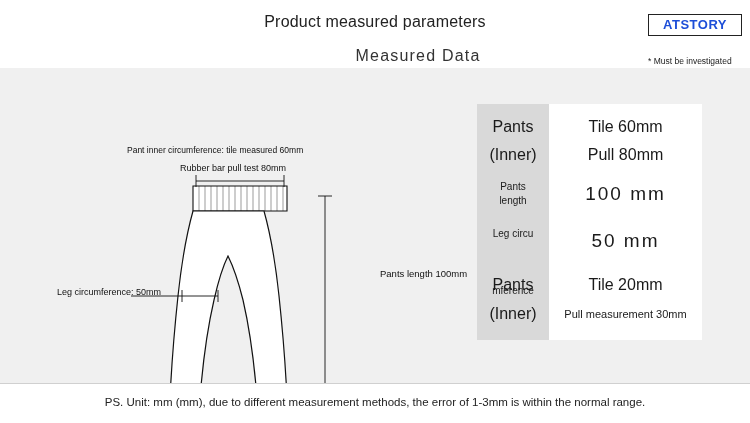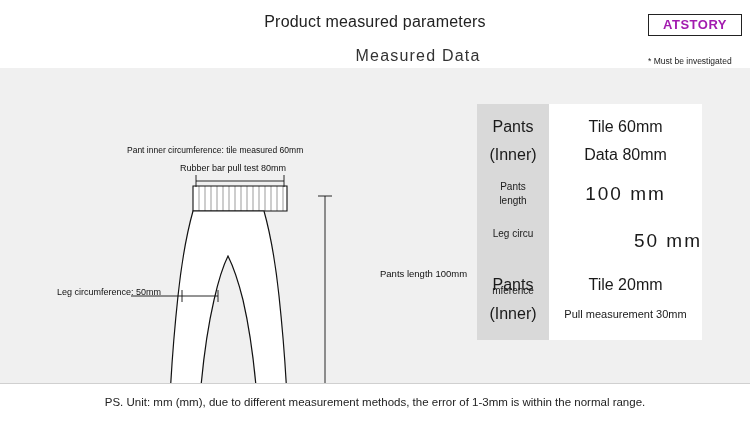--- a/index.html
+++ b/index.html
@@ -55,21 +55,21 @@
   .brand-logo {
     width: 94px;
     height: 22px;
     border: 1px solid #222222;
     box-sizing: border-box;
     text-align: center;
     font-size: 13px;
     font-weight: bold;
     line-height: 20px;
     letter-spacing: 0.5px;
-    color: #a21caf;
+    color: #1d4ed8;
   }
   .brand-note {
     margin-top: 20px;
     font-size: 8.5px;
     line-height: 10px;
     color: #222222;
     text-align: left;
   }
 
   
@@ -126,21 +126,21 @@
   .r1b { top: 41px; }
   .r1b .tcell-l { font-size: 16px; line-height: 20px; }
   .r1b .tcell-r { font-size: 16px; line-height: 20px; }
 
   .r2 { top: 76px; }
   .r2 .tcell-l { font-size: 10px; line-height: 14px; }
   .r2 .tcell-r { font-size: 19px; line-height: 28px; letter-spacing: 2px; }
 
   .r3 { top: 123px; }
   .r3 .tcell-l { font-size: 10px; line-height: 14px; }
-  .r3 .tcell-r { font-size: 19px; line-height: 28px; letter-spacing: 2px; text-align: right; }
+  .r3 .tcell-r { font-size: 19px; line-height: 28px; letter-spacing: 2px; }
 
   .r4 { top: 170px; }
   .r4 .tcell-l { font-size: 16px; line-height: 22px; }
   .r4 .tcell-r { font-size: 16px; line-height: 22px; }
   .r4b { top: 199px; }
   .r4b .tcell-l { font-size: 16px; line-height: 22px; }
   .r4b .tcell-r { font-size: 11px; line-height: 22px; }
 
   
   .lbl {
@@ -295,21 +295,21 @@
     <div class="table">
       <div class="table-left"></div>
       <div class="table-right"></div>
 
       <div class="trow r1">
         <div class="tcell-l">Pants</div>
         <div class="tcell-r">Tile 60mm</div>
       </div>
       <div class="trow r1b">
         <div class="tcell-l">(Inner)</div>
-        <div class="tcell-r">Data 80mm</div>
+        <div class="tcell-r">Pull 80mm</div>
       </div>
 
       <div class="trow r2">
         <div class="tcell-l">Pants</div>
         <div class="tcell-r">100 mm</div>
       </div>
       <div class="trow" style="top:90px;">
         <div class="tcell-l" style="font-size:10px;line-height:14px;">length</div>
         <div class="tcell-r" style="font-size:10px;"></div>
       </div>

